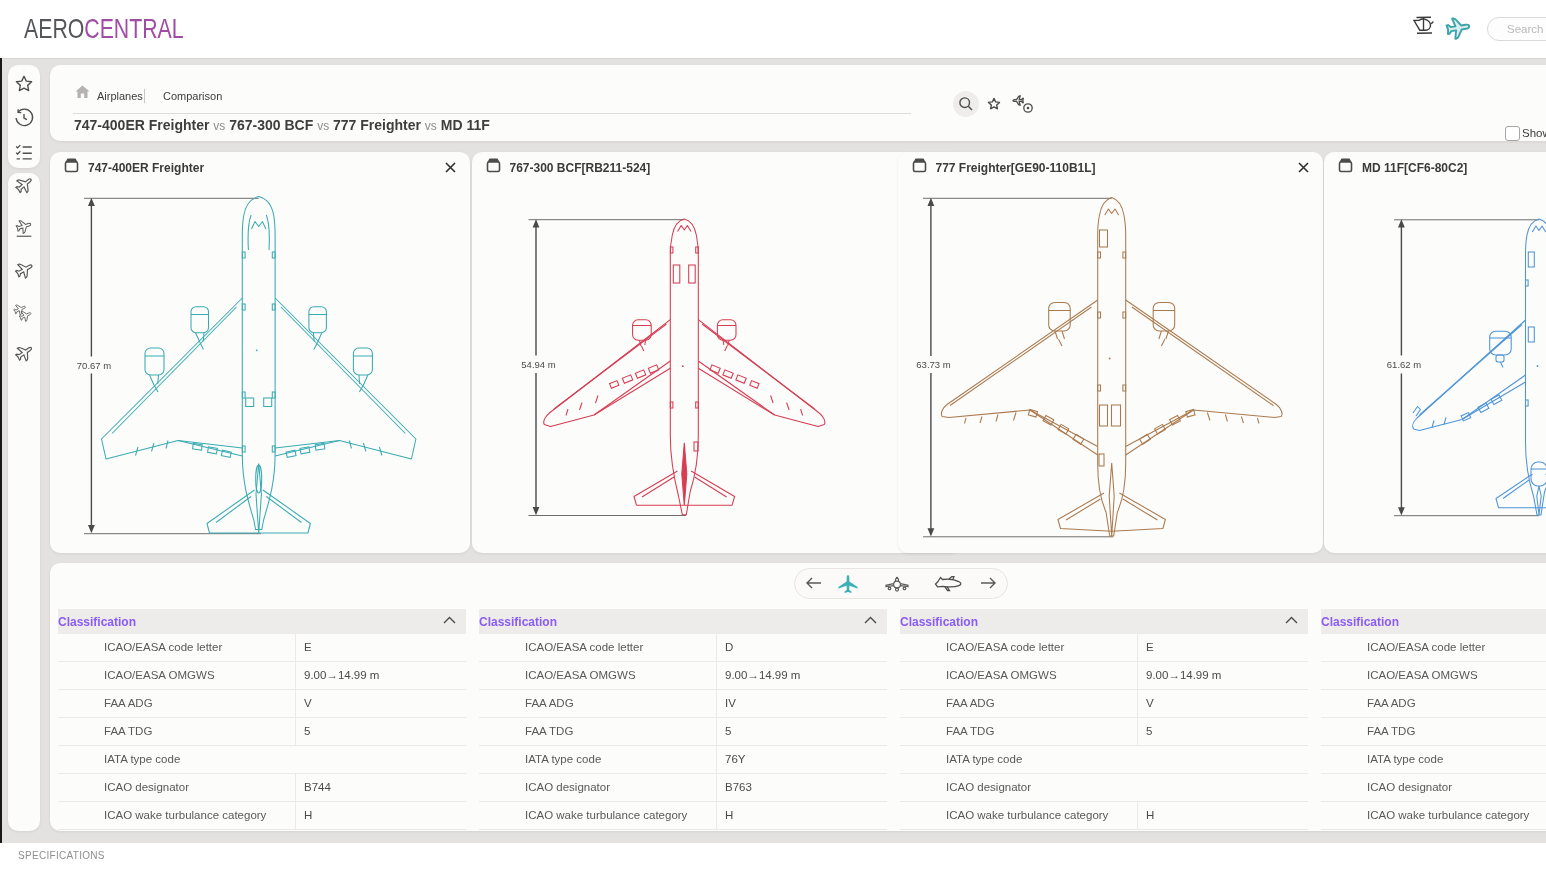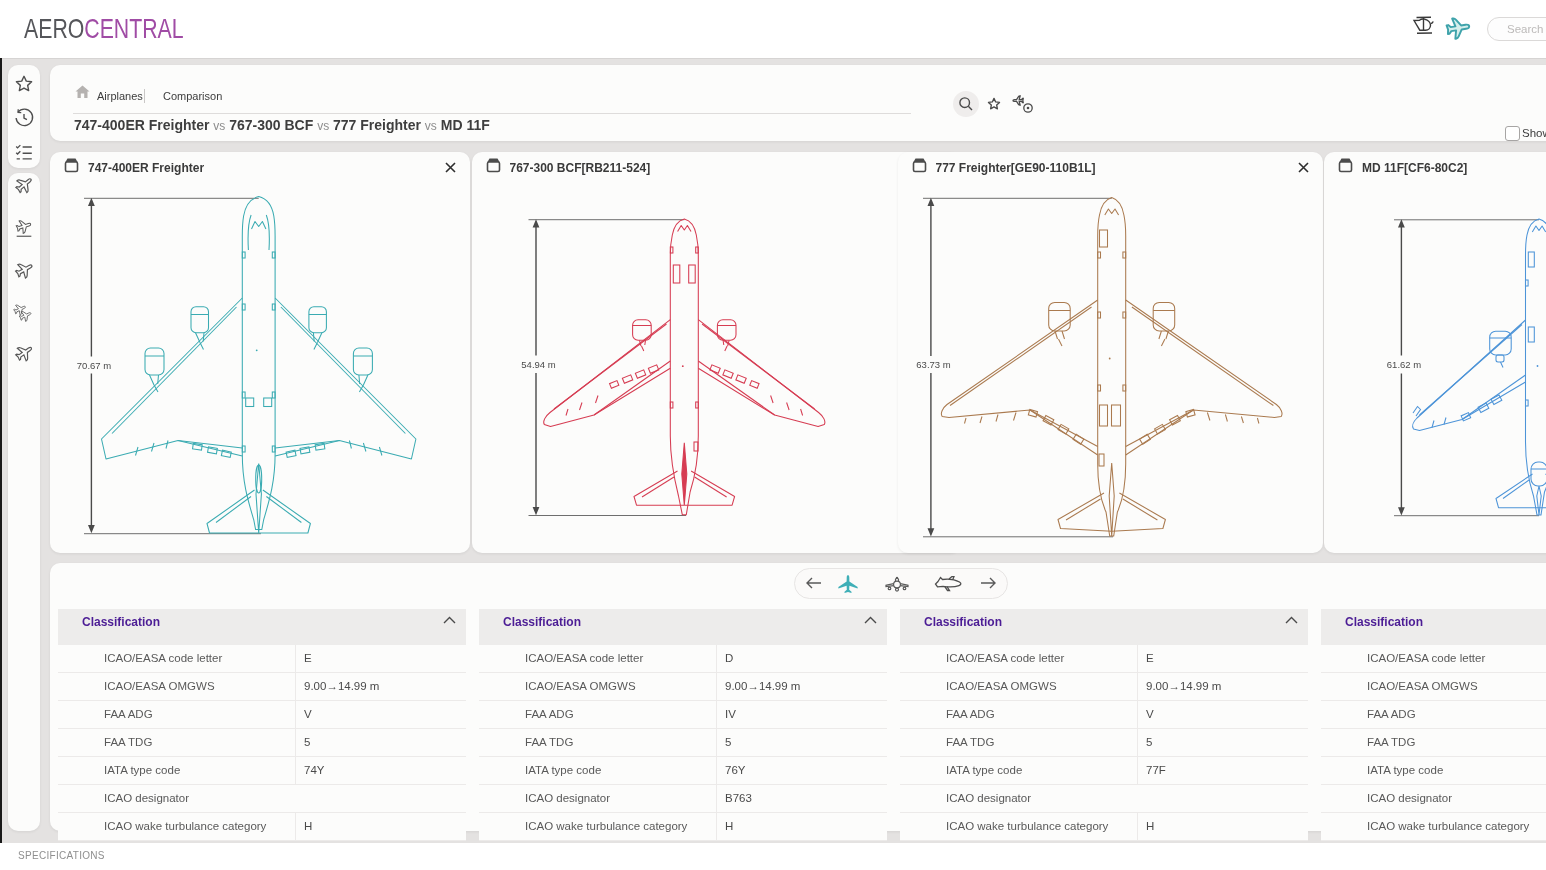--- a/index.html
+++ b/index.html
@@ -26,21 +26,21 @@
 .circbtn{position:absolute;width:26px;height:26px;border-radius:50%;background:#efedec;}
 .chk{position:absolute;left:1455px;top:61px;width:13px;height:13px;border:1px solid #a7a5a4;border-radius:3px;background:#fff;}
 .chklbl{position:absolute;left:1472px;top:62px;font-size:11.5px;color:#3c3c3c;white-space:nowrap;}
 .card{position:absolute;top:152px;height:401px;background:#fcfcfb;border-radius:10px;box-shadow:0 1px 3px rgba(0,0,0,.07);}
 .chead{position:absolute;left:38px;top:9px;font-size:12px;font-weight:bold;color:#3a3a3a;}
 .cico{position:absolute;left:13px;top:5px;}
 .cx{position:absolute;right:13px;top:9px;}
 .panelB{left:50px;top:563px;width:1510px;height:268px;}
 .toolbar{position:absolute;left:744px;top:5px;width:212px;height:29px;border:1px solid #e7e5e4;border-radius:16px;background:#fbfaf9;}
 .tbl{position:absolute;top:46px;width:408px;font-size:11.5px;}
-.tbl .hd{height:36px;background:#edeceb;line-height:26px;font-size:12px;font-weight:bold;color:#4c1d95;padding-left:24px;position:relative;}
+.tbl .hd{height:25px;background:#edeceb;line-height:26px;font-size:12px;font-weight:bold;color:#8b5cf6;padding-left:0;position:relative;}
 .tbl .hd svg{position:absolute;right:10px;top:7px;}
 .row{height:27px;border-bottom:1px solid #eceae9;display:flex;background:#fcfcfb;}
 .row .l{width:191px;padding-left:8px;line-height:27px;color:#595959;white-space:nowrap;overflow:hidden;margin-left:38px;}
 .row .v{flex:1;padding-left:8px;line-height:27px;color:#4a4a4a;border-left:1px solid #eceae9;}
 .bbar{left:0;top:843px;width:1546px;height:27px;background:#fff;}
 .spec{position:absolute;left:18px;top:7px;font-size:10px;color:#8f8f8f;letter-spacing:0.3px;}
 svg{display:block;}
 .plane{position:absolute;left:0;top:0;}
 </style>
 </head>
@@ -365,24 +365,24 @@
     <div class="row">
         <div class="l">FAA ADG</div>
         <div class="v">V</div>
       </div>
     <div class="row">
         <div class="l">FAA TDG</div>
         <div class="v">5</div>
       </div>
     <div class="row">
         <div class="l">IATA type code</div>
-        <div class="v">74Y</div>
       </div>
     <div class="row">
         <div class="l">ICAO designator</div>
+        <div class="v">B744</div>
       </div>
     <div class="row">
         <div class="l">ICAO wake turbulance category</div>
         <div class="v">H</div>
       </div>
   </div>
   <div class="tbl" style="left:429px">
     <div class="hd">Classification<svg width="13" height="8" viewBox="0 0 13 8" fill="none" stroke="#4a4a4a" stroke-width="1.4">
           <path d="M1 7 L6.5 1.5 L12 7"></path>
         </svg></div>
@@ -430,21 +430,20 @@
     <div class="row">
         <div class="l">FAA ADG</div>
         <div class="v">V</div>
       </div>
     <div class="row">
         <div class="l">FAA TDG</div>
         <div class="v">5</div>
       </div>
     <div class="row">
         <div class="l">IATA type code</div>
-        <div class="v">77F</div>
       </div>
     <div class="row">
         <div class="l">ICAO designator</div>
       </div>
     <div class="row">
         <div class="l">ICAO wake turbulance category</div>
         <div class="v">H</div>
       </div>
   </div>
   <div class="tbl" style="left:1271px">

